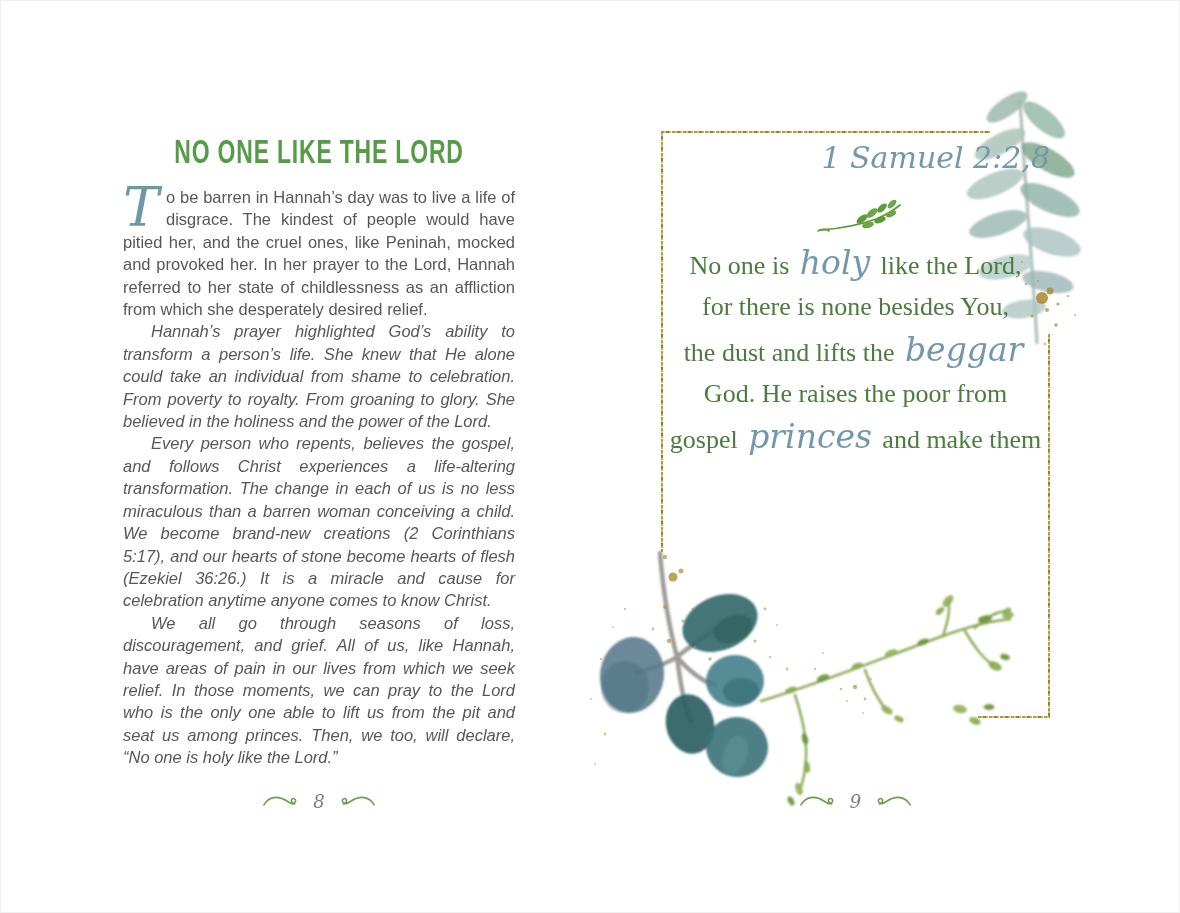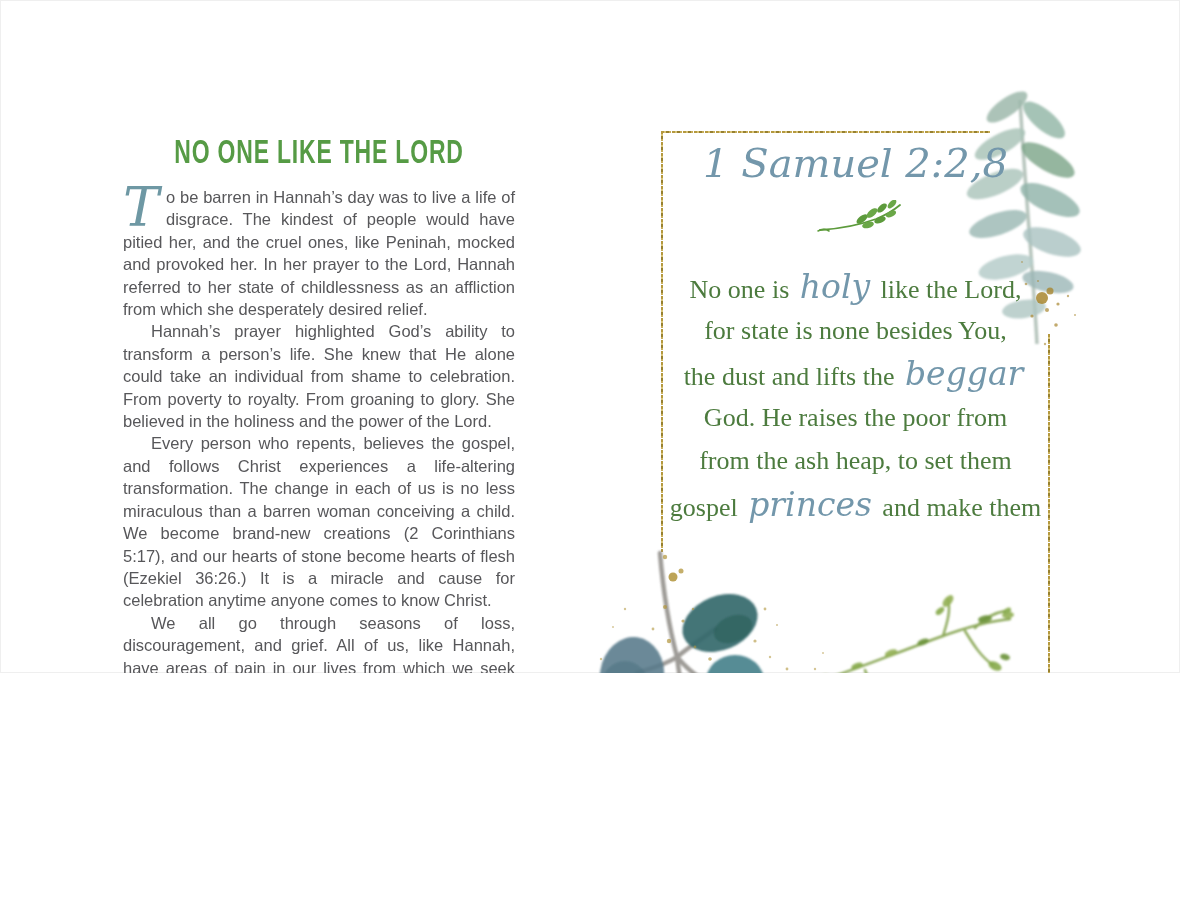--- a/index.html
+++ b/index.html
@@ -1,35 +1,35 @@
 <!DOCTYPE html>
 <html style="--title_green: #569b45; --body_text: #57575a; --dropcap_blue: #6e98a4; --verse_green: #4c7b3e; --script_blue: #7397ab; --gold: #b5993f; --flourish_green: #6fa052; --page_number_gray: #7c7c7c;"><head>
 <meta charset="utf-8">
 <style>
   html,body{margin:0;padding:0;background:#ffffff;}
   .canvas{
-    position:relative;width:1180px;height:673px;background:#ffffff;
+    position:relative;width:1180px;height:913px;background:#ffffff;
     overflow:hidden;box-shadow:inset 0 0 0 1px #efefef;
     font-family:"Liberation Sans",sans-serif;
   }
 
   
   .left-page{position:absolute;left:123px;top:136px;width:392px;}
   .chapter-title{
     margin:0 0 18px 0;text-align:center;color:var(--title_green);
     font-family:"Liberation Sans",sans-serif;font-weight:700;font-size:28px;
     letter-spacing:1px;transform:scale(0.82,1.18);transform-origin:center;
     white-space:nowrap;
   }
   .body-text{
     color:var(--body_text);font-size:16.5px;line-height:22.4px;
     text-align:justify;
   }
   .body-text p{margin:0;}
-  .body-text p.indent{text-indent:28px;}
+  .body-text p.indent{text-indent:28px;font-style:italic;}
   .dropcap{
     float:left;font-family:"DejaVu Serif",serif;font-style:italic;
     font-size:54px;line-height:40px;color:var(--dropcap_blue);
     margin:2px 7px 0 0;
   }
   .footer-row{
     position:absolute;top:657px;left:0;width:100%;
     display:flex;align-items:center;justify-content:center;gap:9px;
   }
   .footer-row.abs-left{position:absolute;left:123px;top:791px;width:392px;}
@@ -46,26 +46,26 @@
       var(--gold) 0 3px,#d9c478 3px 5px,#97802f 5px 8px,#c7ad58 8px 10px,transparent 10px 11px);}
   .gf-v{width:2px;background:repeating-linear-gradient(180deg,
       var(--gold) 0 3px,#d9c478 3px 5px,#97802f 5px 8px,#c7ad58 8px 10px,transparent 10px 11px);}
   .gf-top{left:661px;top:131px;width:330px;}
   .gf-left{left:661px;top:131px;height:421px;}
   .gf-right{left:1048px;top:334px;height:384px;}
   .gf-bottom{left:978px;top:716px;width:72px;}
 
   .verse-reference{
     position:absolute;left:661px;top:140px;width:389px;z-index:3;
-    text-align:center;font-family:"DejaVu Serif",serif;font-style:italic;
-    font-size:40px;color:var(--script_blue);
+    text-align:right;font-family:"DejaVu Serif",serif;font-style:italic;
+    font-size:30px;color:var(--script_blue);
   }
   .sprig-ornament{position:absolute;left:816px;top:200px;width:92px;height:40px;z-index:3;}
   .verse{
-    position:absolute;left:661px;top:265px;width:389px;z-index:3;
+    position:absolute;left:661px;top:241px;width:389px;z-index:3;
     text-align:center;font-family:"Liberation Serif",serif;
     font-size:26px;color:var(--verse_green);
   }
   .vline{white-space:nowrap;height:43.6px;line-height:43.6px;}
   .vscript{
     font-family:"DejaVu Serif",serif;font-style:italic;
     font-size:33px;color:var(--script_blue);margin:0 4px;
   }
 
   
@@ -111,24 +111,23 @@
     <ellipse cx="56" cy="13" rx="6.5" ry="3.2" transform="rotate(-40 56 13)" fill="#6aa747"></ellipse>
     <ellipse cx="66" cy="8" rx="6" ry="3" transform="rotate(-42 66 8)" fill="#5d9b3c"></ellipse>
     <ellipse cx="76" cy="4" rx="5.5" ry="2.8" transform="rotate(-45 76 4)" fill="#6aa747"></ellipse>
     <ellipse cx="52" cy="25" rx="6" ry="3" transform="rotate(-15 52 25)" fill="#6aa747"></ellipse>
     <ellipse cx="64" cy="20" rx="6" ry="3" transform="rotate(-20 64 20)" fill="#5d9b3c"></ellipse>
     <ellipse cx="75" cy="14" rx="5.5" ry="2.8" transform="rotate(-25 75 14)" fill="#6aa747"></ellipse>
   </svg>
 
   <div class="verse">
     <div class="vline"><span>No one is </span><span class="vscript">holy</span><span> like the Lord,</span></div>
-    <div class="vline"><span>for state is none besides You,</span></div>
+    <div class="vline"><span>for there is none besides You,</span></div>
     <div class="vline"><span>the dust and lifts the </span><span class="vscript">beggar</span></div>
     <div class="vline"><span>God. He raises the poor from</span></div>
-    <div class="vline"><span>from the ash heap, to set them</span></div>
     <div class="vline"><span>gospel </span><span class="vscript">princes</span><span> and make them</span></div>
   </div>
 
   <div class="footer-row abs-right">
     <svg class="flourish" viewBox="0 0 44 20">
       <path d="M2,13 C7,4 17,3 26,9 c3,2 6,4 8.5,1.5 c1.8,-1.8 0.2,-4.8 -2.3,-4 c-2.4,0.8 -1.6,4.3 2,5.6" fill="none" stroke="#6fa052" stroke-width="1.7" stroke-linecap="round"></path>
     </svg>
     <span class="pagenum">9</span>
     <svg class="flourish" viewBox="0 0 44 20" style="transform:scaleX(-1)">
       <path d="M2,13 C7,4 17,3 26,9 c3,2 6,4 8.5,1.5 c1.8,-1.8 0.2,-4.8 -2.3,-4 c-2.4,0.8 -1.6,4.3 2,5.6" fill="none" stroke="#6fa052" stroke-width="1.7" stroke-linecap="round"></path>

